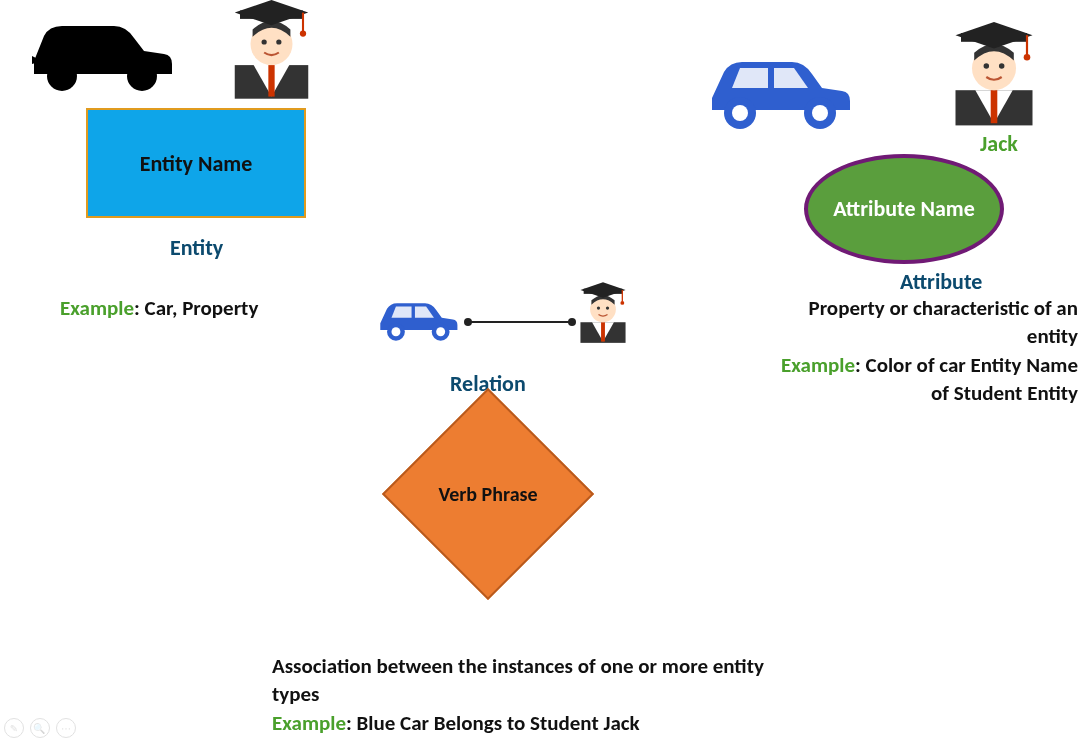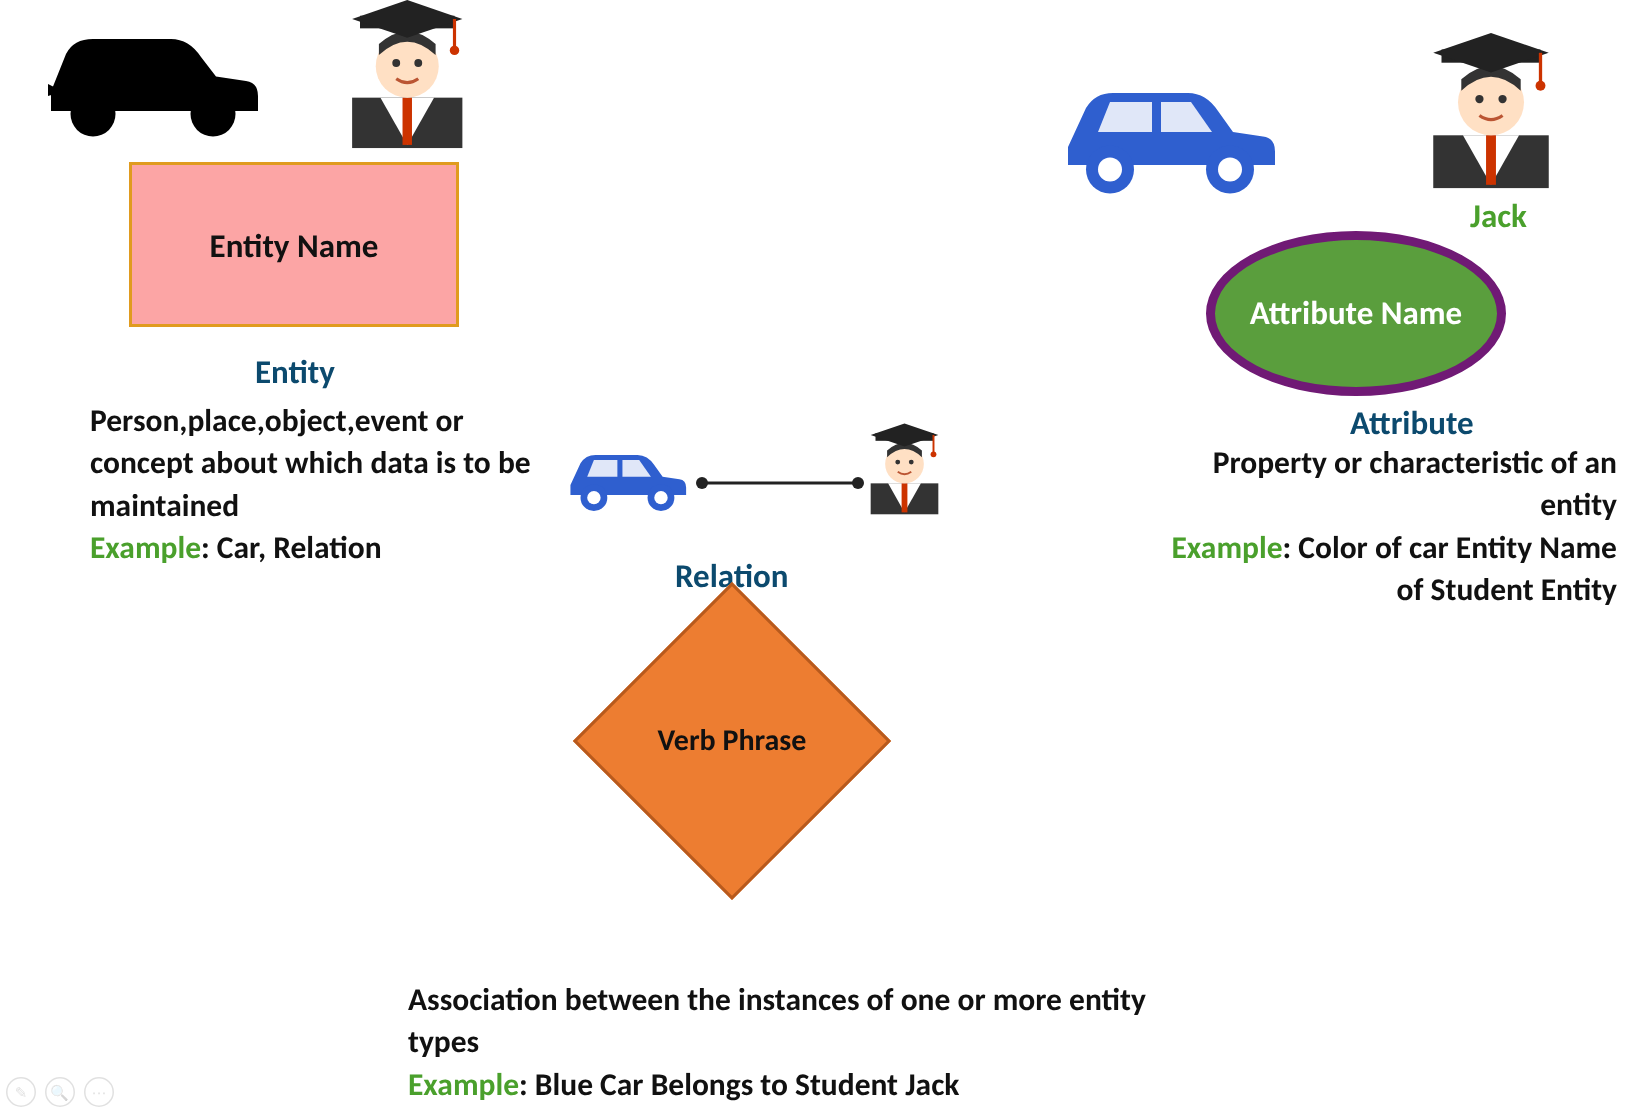--- a/index.html
+++ b/index.html
@@ -10,36 +10,36 @@
     font-family: Calibri, Arial, sans-serif;
     background: #fff;
     overflow: hidden;
   }
   .abs { position: absolute; }
 
   
   .entity-box {
     width: 220px;
     height: 110px;
-    background: #fca5a5;
+    background: #0ea5e9;
     border: 2px solid #e09b1f;
     display: flex;
     align-items: center;
     justify-content: center;
     font-size: 22px;
     font-weight: bold;
     color: #111;
   }
 
   
   .attr-ellipse {
     width: 200px;
     height: 110px;
     background: #5a9e3d;
-    border: 6px solid #701a75;
+    border: 4px solid #701a75;
     border-radius: 50%;
     display: flex;
     align-items: center;
     justify-content: center;
     text-align: center;
     font-size: 22px;
     font-weight: bold;
     color: #fff;
     line-height: 1.15;
   }
@@ -138,22 +138,22 @@
   </svg>
 </div>
 
 <div class="abs entity-box" style="left:86px; top:108px;">
   <span>Entity Name</span>
 </div>
 
 <div class="abs heading" style="left:170px; top:234px;">Entity</div>
 
 <div class="abs desc" style="left:60px; top:266px; width:310px;">
-  <span>Person,place,object,event or concept about which data is to be maintained</span><br>
-  <span class="example-label">Example</span><span>: Car, Relation</span>
+  <br>
+  <span class="example-label">Example</span><span>: Car, Property</span>
 </div>
 
 <div class="abs" style="left:690px; top:40px;">
   <svg width="170" height="95" viewBox="0 0 170 95">
     <path d="M22 58 L34 32 Q40 22 52 22 L102 22 Q114 22 122 34 L132 48 L152 51 Q160 52 160 61 L160 70 L22 70 Z" fill="#2f5fcf"></path>
     <circle cx="50" cy="73" r="16" fill="#2f5fcf"></circle>
     <circle cx="50" cy="73" r="8" fill="#fff"></circle>
     <circle cx="130" cy="73" r="16" fill="#2f5fcf"></circle>
     <circle cx="130" cy="73" r="8" fill="#fff"></circle>
     <path d="M42 48 L50 28 L78 28 L78 48 Z" fill="#fff" opacity="0.85"></path>

